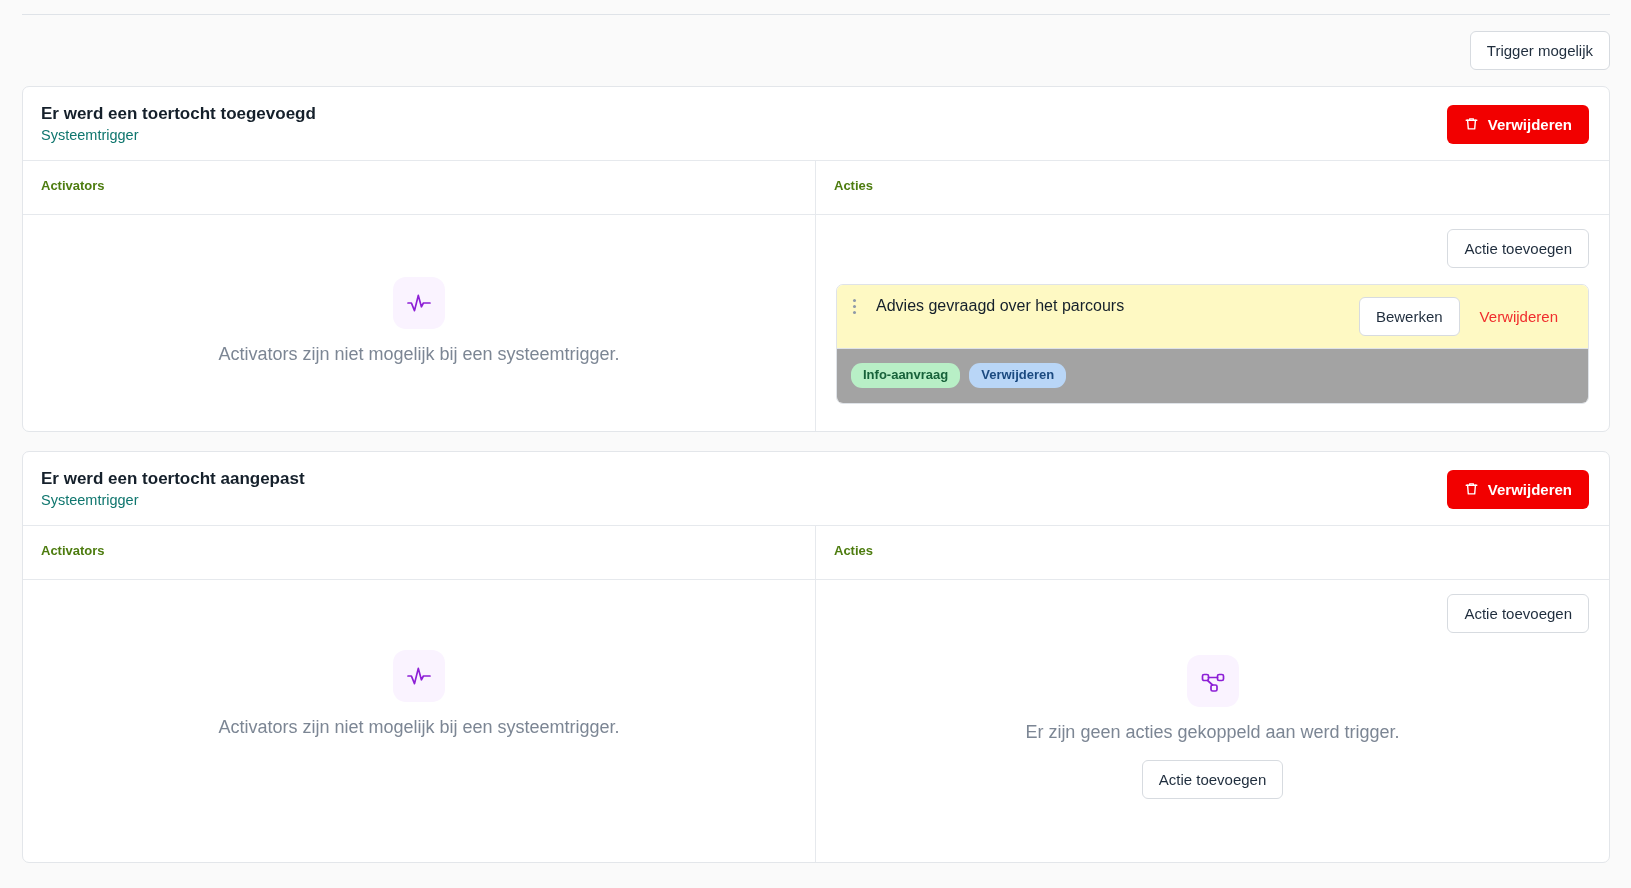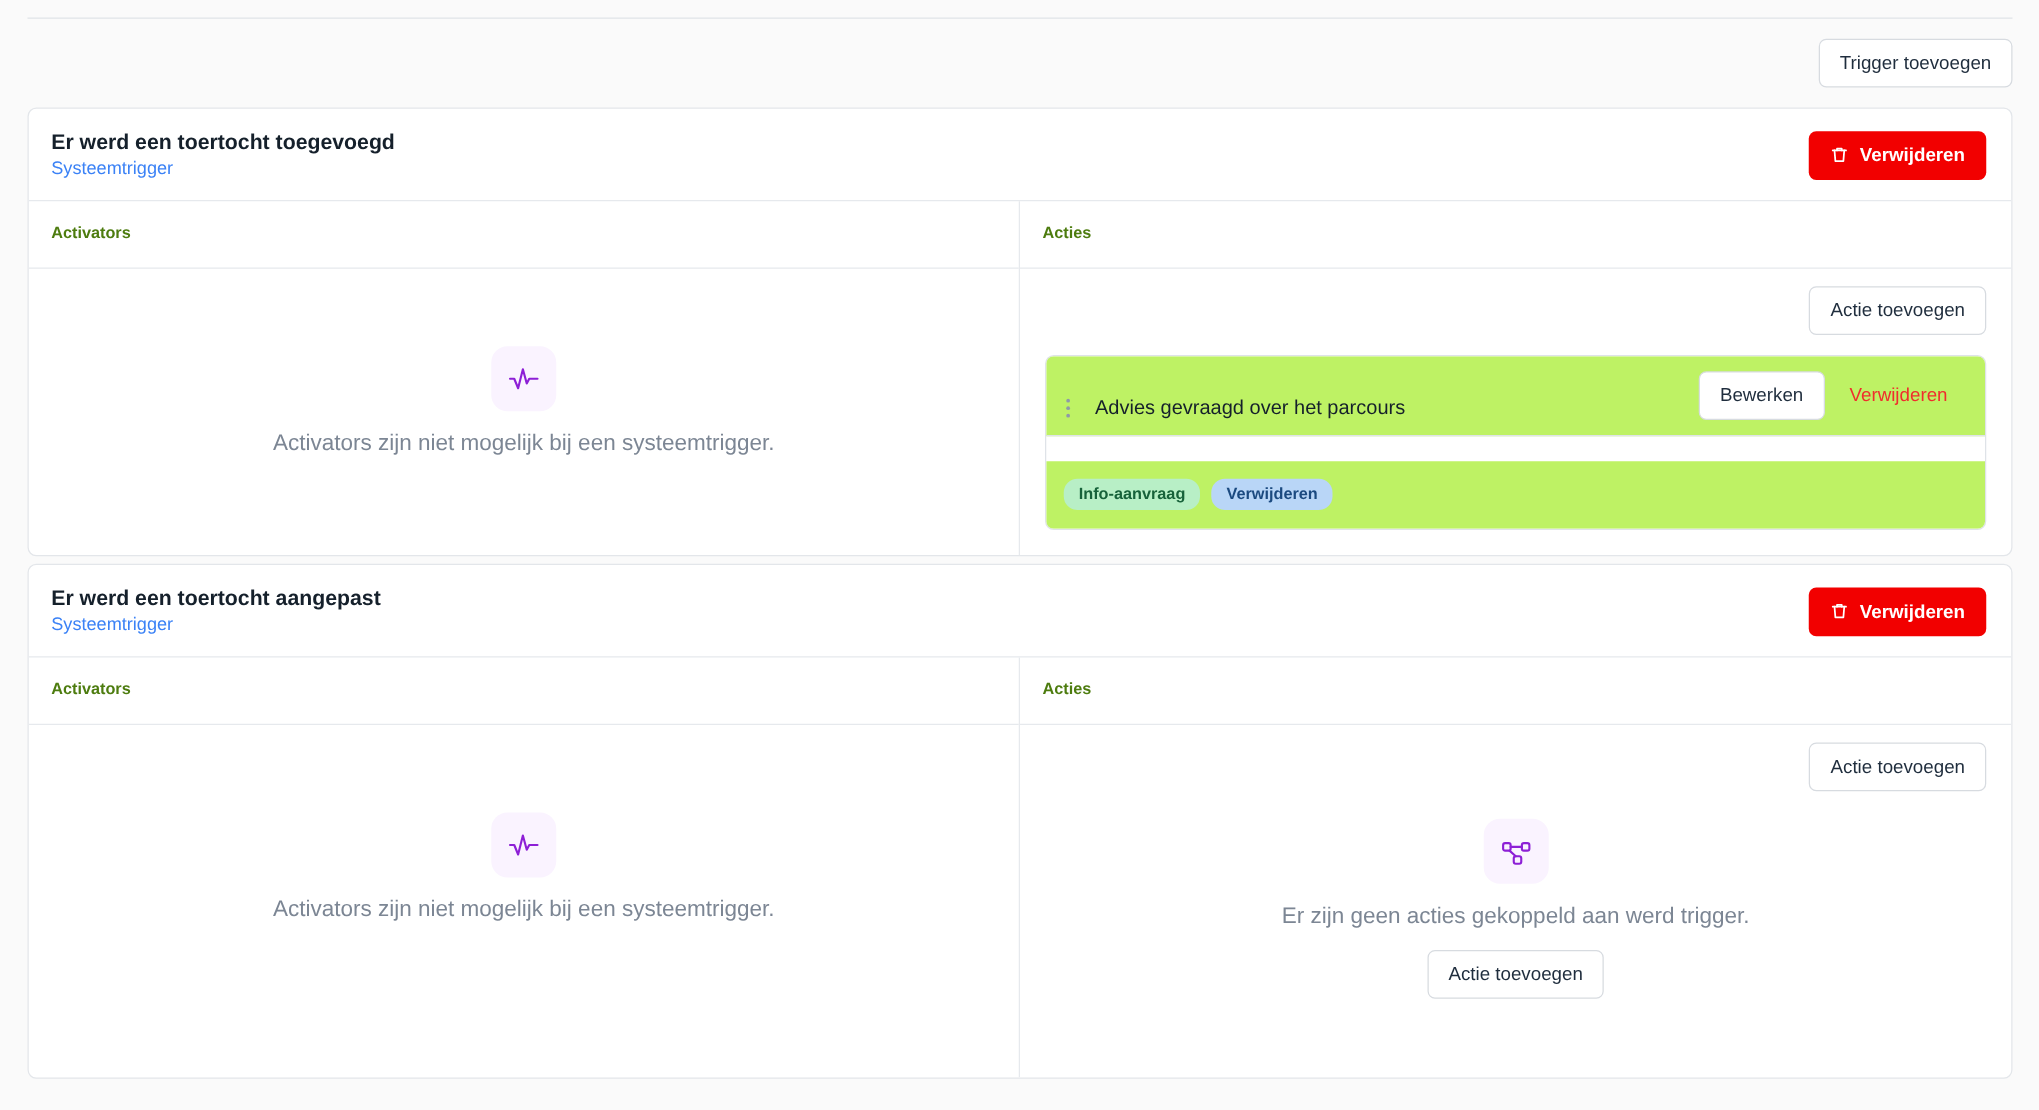--- a/index.html
+++ b/index.html
@@ -77,21 +77,21 @@
 
   .card-title {
     font-size: 17px;
     font-weight: bold;
     color: #15202b;
     line-height: 1.3;
   }
 
   .card-subtitle {
     font-size: 14.5px;
-    color: #3b82f6;
+    color: #0f766e;
     line-height: 1.35;
     margin-top: 1px;
   }
 
   .btn-danger {
     display: inline-flex;
     align-items: center;
     gap: 9px;
     background: #f20000;
     border: none;
@@ -165,22 +165,22 @@
 
   .action-card {
     border: 1px solid #dfe3e8;
     border-radius: 7px;
     overflow: hidden;
     background: #ffffff;
   }
 
   .action-card-head {
     display: flex;
-    align-items: flex-end;
-    background: #bef264;
+    align-items: flex-start;
+    background: #fef9c3;
     border-bottom: 1px solid #dfe3e8;
     padding: 12px 14px 12px 12px;
     min-height: 56px;
   }
 
   .drag-handle {
     display: flex;
     flex-direction: column;
     gap: 3px;
     padding: 2px 8px 2px 4px;
@@ -217,22 +217,21 @@
     cursor: pointer;
     font-family: "Liberation Sans", sans-serif;
     white-space: nowrap;
   }
 
   .action-card-body {
     padding: 14px 14px 15px 14px;
     display: flex;
     gap: 9px;
     flex-wrap: wrap;
-    background: #bef264;
-    margin-top: 20px;
+    background: #a3a3a3;
   }
 
   .badge {
     display: inline-block;
     border-radius: 11px;
     font-size: 13px;
     font-weight: bold;
     padding: 5px 12px;
     line-height: 1.15;
     white-space: nowrap;
@@ -241,21 +240,21 @@
   .badge-blue  { background: #b9d6f7; color: #1b4a80; }
 </style>
 </head>
 <body>
 
 <div class="page">
 
   <div class="top-divider"></div>
 
   <div class="toolbar">
-    <button class="btn-light">Trigger toevoegen</button>
+    <button class="btn-light">Trigger mogelijk</button>
   </div>
 
   <div class="card" style="top:86px;">
 
     <div class="card-header">
       <div>
         <div class="card-title">Er werd een toertocht toegevoegd</div>
         <div class="card-subtitle">Systeemtrigger</div>
       </div>
       <button class="btn-danger">

